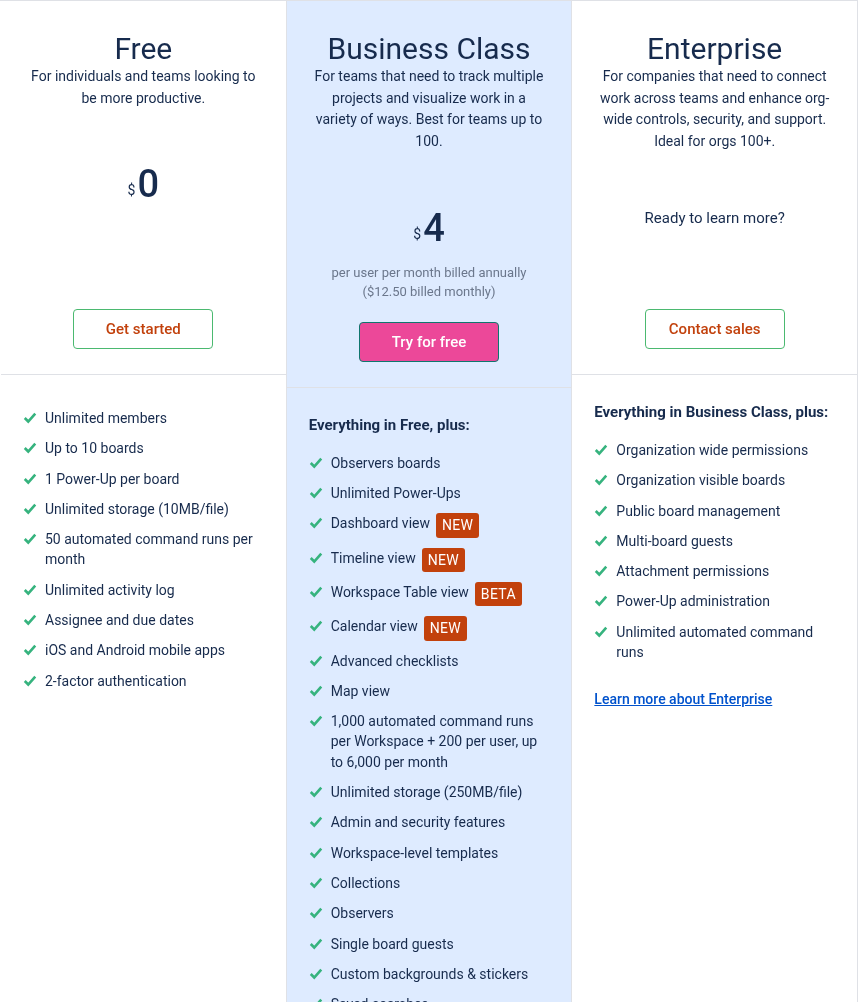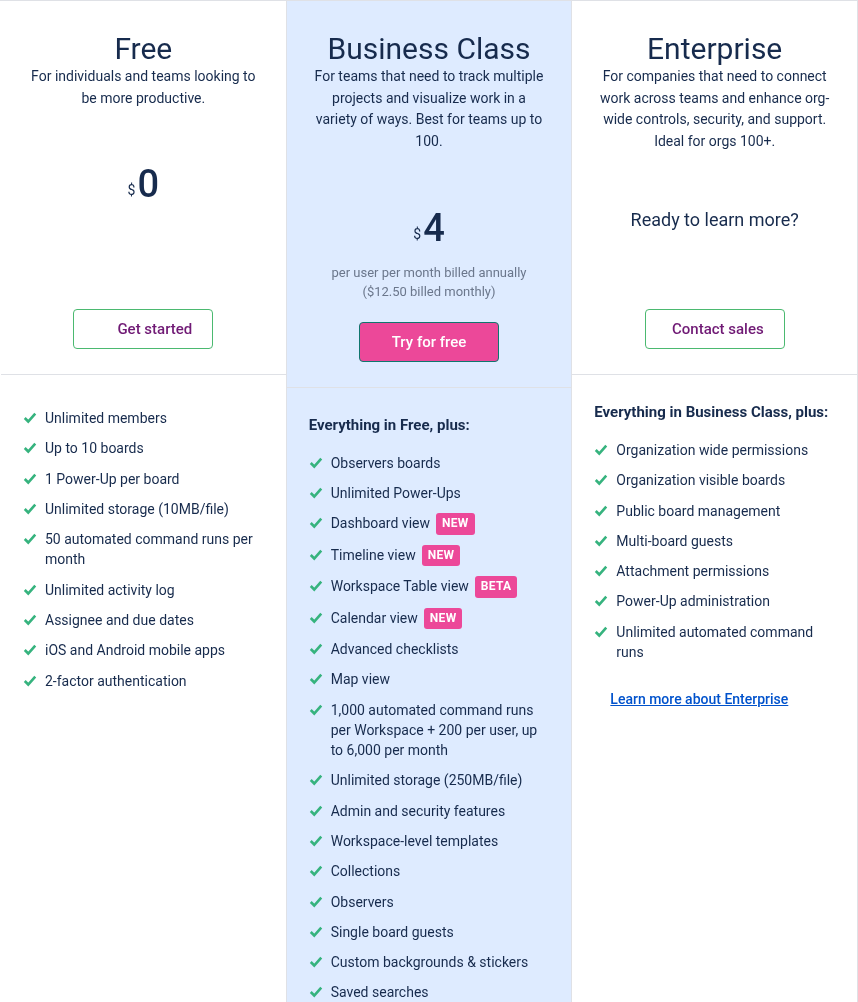--- a/index.html
+++ b/index.html
@@ -61,42 +61,41 @@
   }
   .plan-price .dollar { font-size: 14px; margin-right: 2px; margin-bottom: 6px; font-weight:400; }
   .plan-price-sub {
     font-size: 13px;
     color: #6b778c;
     margin-top: 16px;
     line-height: 1.5;
     padding: 0 10px;
   }
   .ready-text {
-    font-size: 18px;
+    font-size: 15px;
     color: #172b4d;
   }
   .plan-cta {
     margin-top: auto;
     padding-top: 20px;
   }
   .btn {
     display: inline-block;
     padding: 10px 20px;
     border-radius: 4px;
     font-size: 15px;
     font-weight: 500;
     cursor: pointer;
     text-align: center;
     min-width: 140px;
   }
   .btn-outline {
     border: 1px solid #4bb970;
-    color: #701a75;
+    color: #c2410c;
     background: #fff;
-    text-align: right;
   }
   .btn-solid {
     background: #ec4899;
     color: #fff;
     border: 1px solid #0f766e;
   }
   .plan-features {
     padding: 28px 22px 30px;
     flex-grow: 1;
   }
@@ -118,40 +117,40 @@
   .check {
     flex-shrink: 0;
     width: 14px;
     height: 14px;
     margin-right: 8px;
     margin-top: 2px;
   }
   .check svg { width: 14px; height: 14px; stroke: #36b37e; stroke-width: 3; fill: none; }
   .badge {
     display: inline-block;
-    background: #ec4899;
+    background: #c2410c;
     color: #fff;
-    font-size: 12px;
-    font-weight: 700;
+    font-size: 14px;
+    font-weight: 400;
     border-radius: 3px;
     padding: 2px 6px;
     margin-left: 6px;
     vertical-align: middle;
     letter-spacing: 0.3px;
   }
   .learn-more {
     display: inline-block;
     margin-top: 20px;
     color: #0052cc;
     font-size: 14px;
     text-decoration: underline;
     cursor: pointer;
     font-weight: 500;
   }
-  .plan-col:nth-child(3) .learn-more { margin-top: 24px; margin-left: 16px; }
+  .plan-col:nth-child(3) .learn-more { margin-top: 24px; margin-left: 0; }
   .top-rule { border-top: 1px solid #dfe1e6; }
 </style>
 </head>
 <body>
 
 <div class="pricing-table top-rule">
 
   <div class="plan-col">
     <div class="plan-header">
       <h2 class="plan-title">Free</h2>

